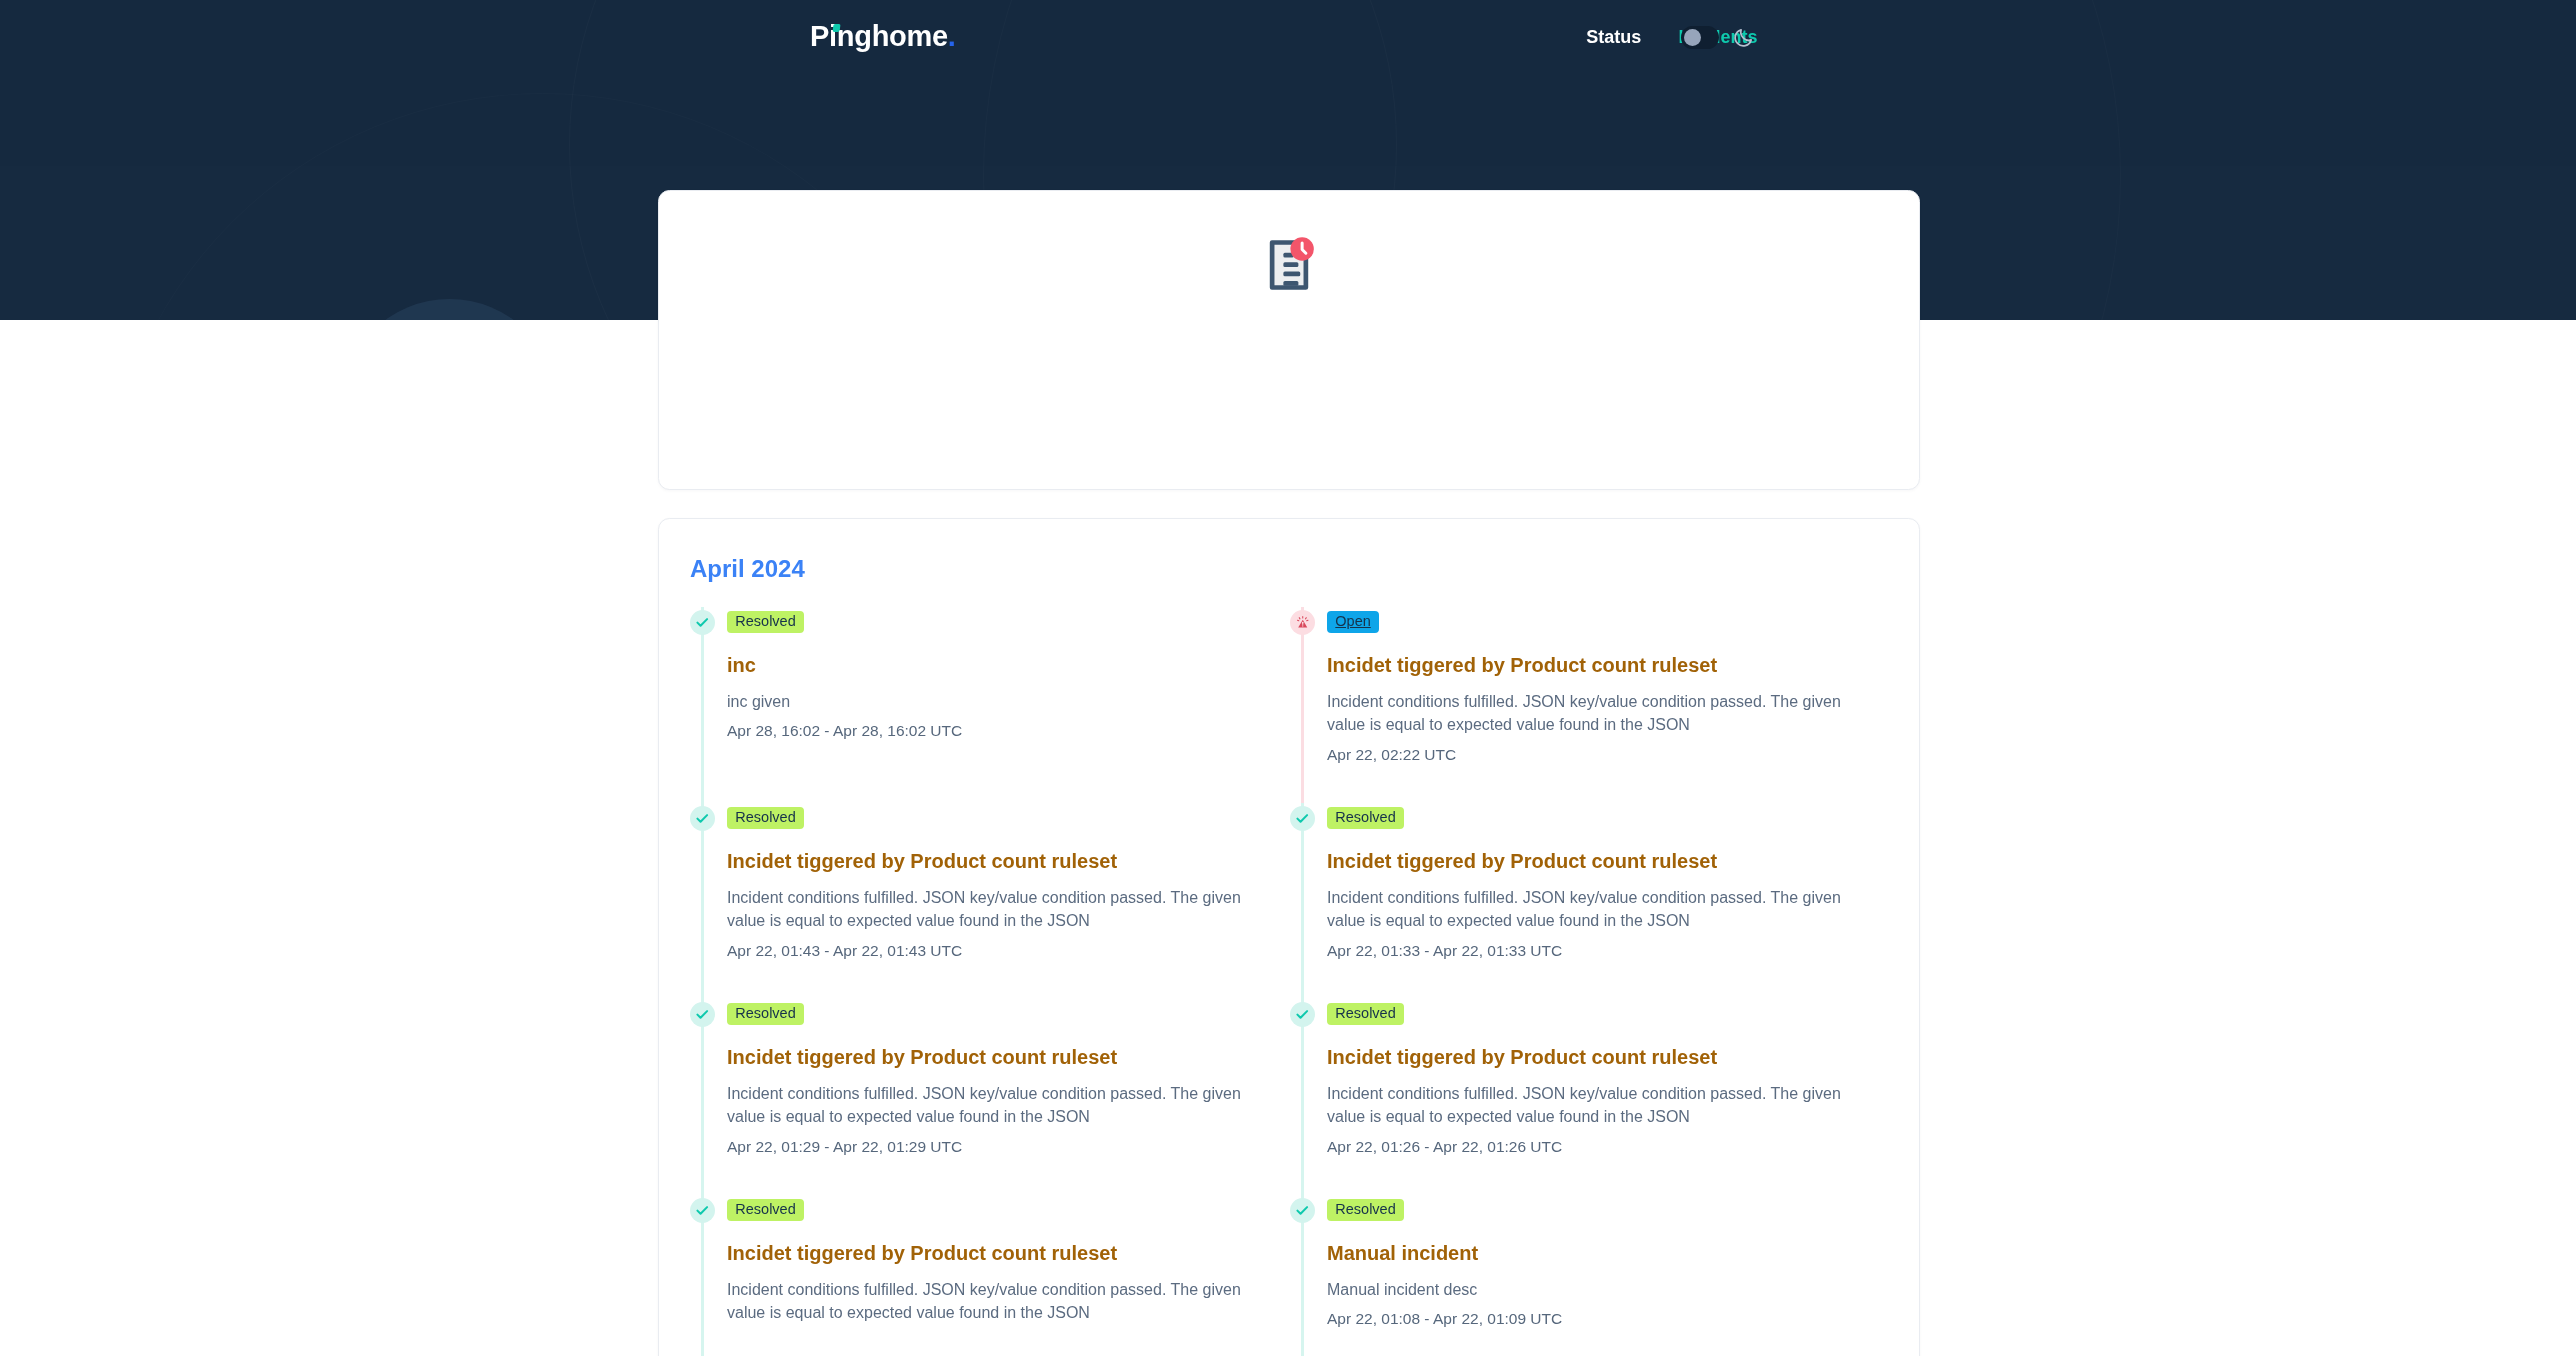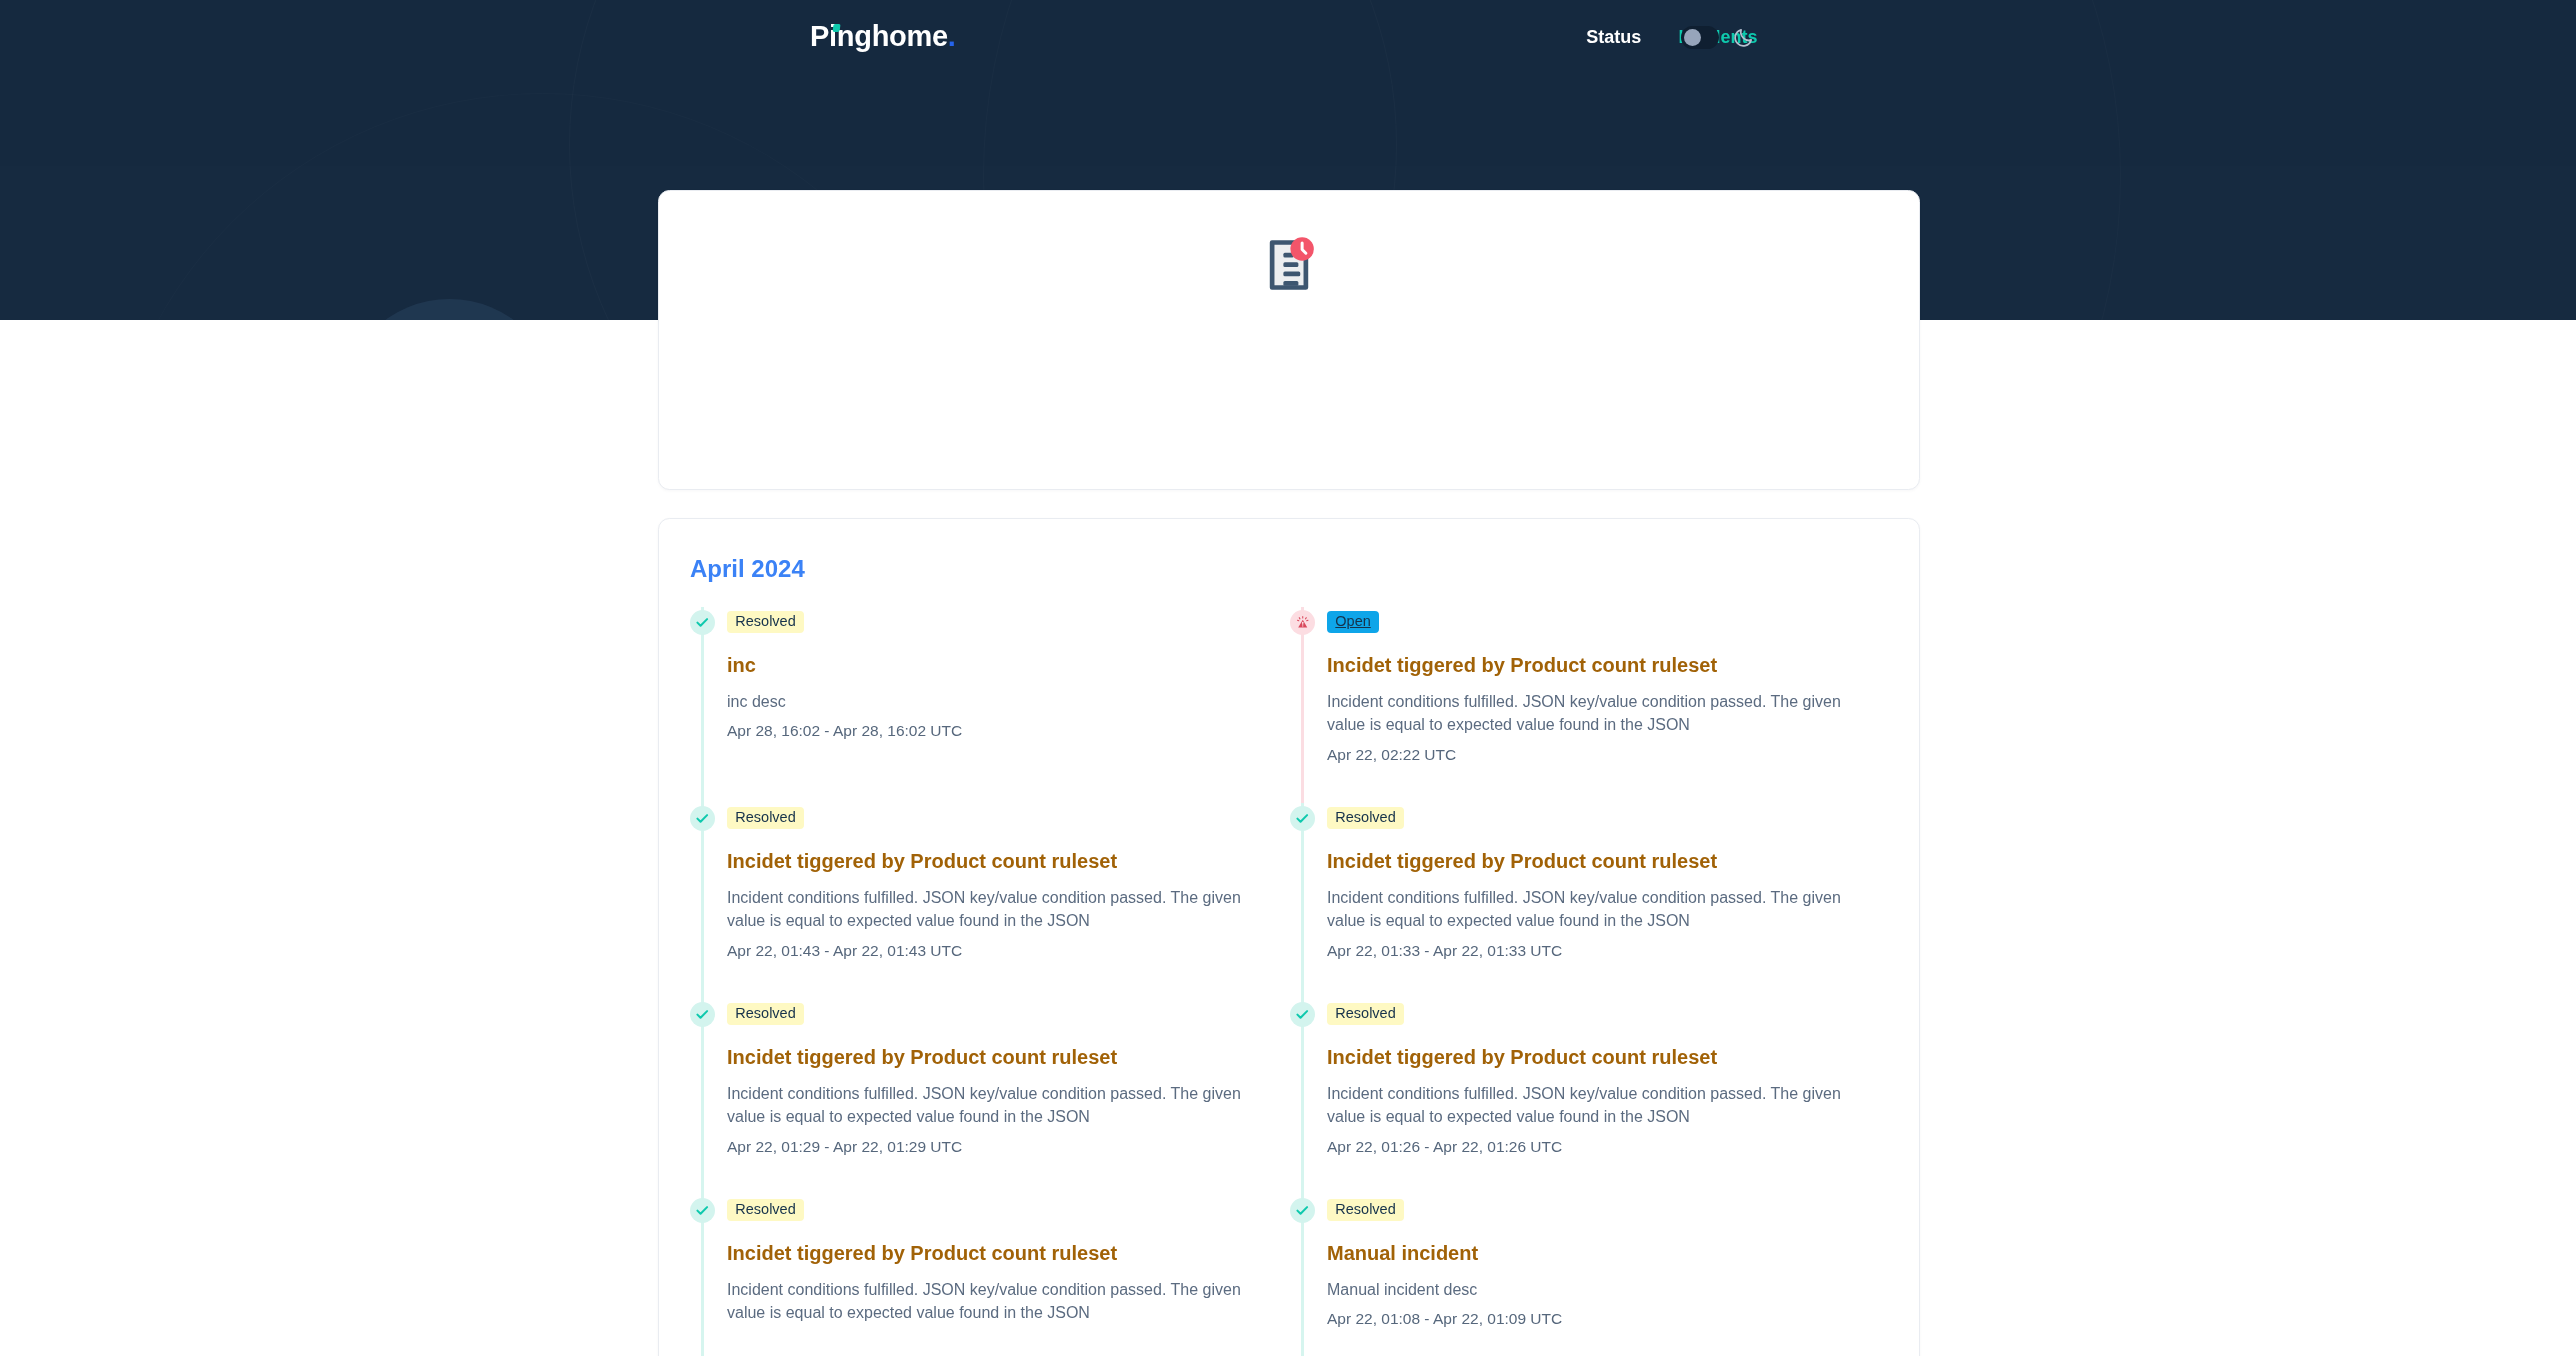--- a/index.html
+++ b/index.html
@@ -252,21 +252,21 @@
   .badge {
     display: inline-block;
     font-size: 14.5px;
     padding: 3.6px 8.3px 4.7px;
     border-radius: 4.1px;
     font-weight: 400;
     line-height: 1;
     position: relative;
     top: 3.6px;
   }
-  .badge.resolved { background: #fef9c3; color: #16324b; text-align: right; }
+  .badge.resolved { background: #bef264; color: #16324b; text-align: right; }
   .badge.open { background: #0ea5e9; color: #16324b; text-decoration: underline; }
 
   .inc-title {
     margin-top: 23px;
     font-size: 20px;
     font-weight: 600;
     color: #a16207;
     line-height: 1.2;
   }
   .inc-desc {
@@ -348,21 +348,21 @@
   </div>
 </div>
 
 <div class="card" id="month-card">
   <div class="month-title">April 2024</div>
   <div class="incident-grid" id="incident-grid">
       <div class="incident"><div class="rail resolved"></div><div class="marker resolved">
           <svg width="14.5" height="14.5" viewBox="0 0 24 24" fill="none">
             <path d="M4 12.6l5.2 5.2L20 6.8" stroke="#0ec9ad" stroke-width="3.4" stroke-linecap="round" stroke-linejoin="round"></path>
           </svg>
-        </div><span class="badge resolved">Resolved</span><div class="inc-title">inc</div><div class="inc-desc">inc desc</div><div class="inc-time">Apr 28, 16:02 - Apr 28, 16:02 UTC</div></div>
+        </div><span class="badge resolved">Resolved</span><div class="inc-title">inc</div><div class="inc-desc">inc given</div><div class="inc-time">Apr 28, 16:02 - Apr 28, 16:02 UTC</div></div>
       <div class="incident"><div class="rail open"></div><div class="marker open">
           <svg width="15.5" height="15.5" viewBox="0 0 24 24" fill="none">
             <path d="M12 7.2L19 19.2H5z" fill="#d9485c"></path>
             <rect x="11.25" y="10.6" width="1.6" height="4.4" rx="0.8" fill="#ffffff"></rect>
             <rect x="11.25" y="16" width="1.6" height="1.7" rx="0.8" fill="#ffffff"></rect>
             <path d="M12 2.4v2.2M6.6 4.1l1.1 1.9M17.4 4.1l-1.1 1.9M3.9 8.2l2 .8M20.1 8.2l-2 .8" stroke="#d9485c" stroke-width="1.6" stroke-linecap="round"></path>
           </svg>
         </div><span class="badge open">Open</span><div class="inc-title">Incidet tiggered by Product count ruleset</div><div class="inc-desc">Incident conditions fulfilled. JSON key/value condition passed. The given value is equal to expected value found in the JSON</div><div class="inc-time">Apr 22, 02:22 UTC</div></div>
       <div class="incident"><div class="rail resolved"></div><div class="marker resolved">
           <svg width="14.5" height="14.5" viewBox="0 0 24 24" fill="none">

